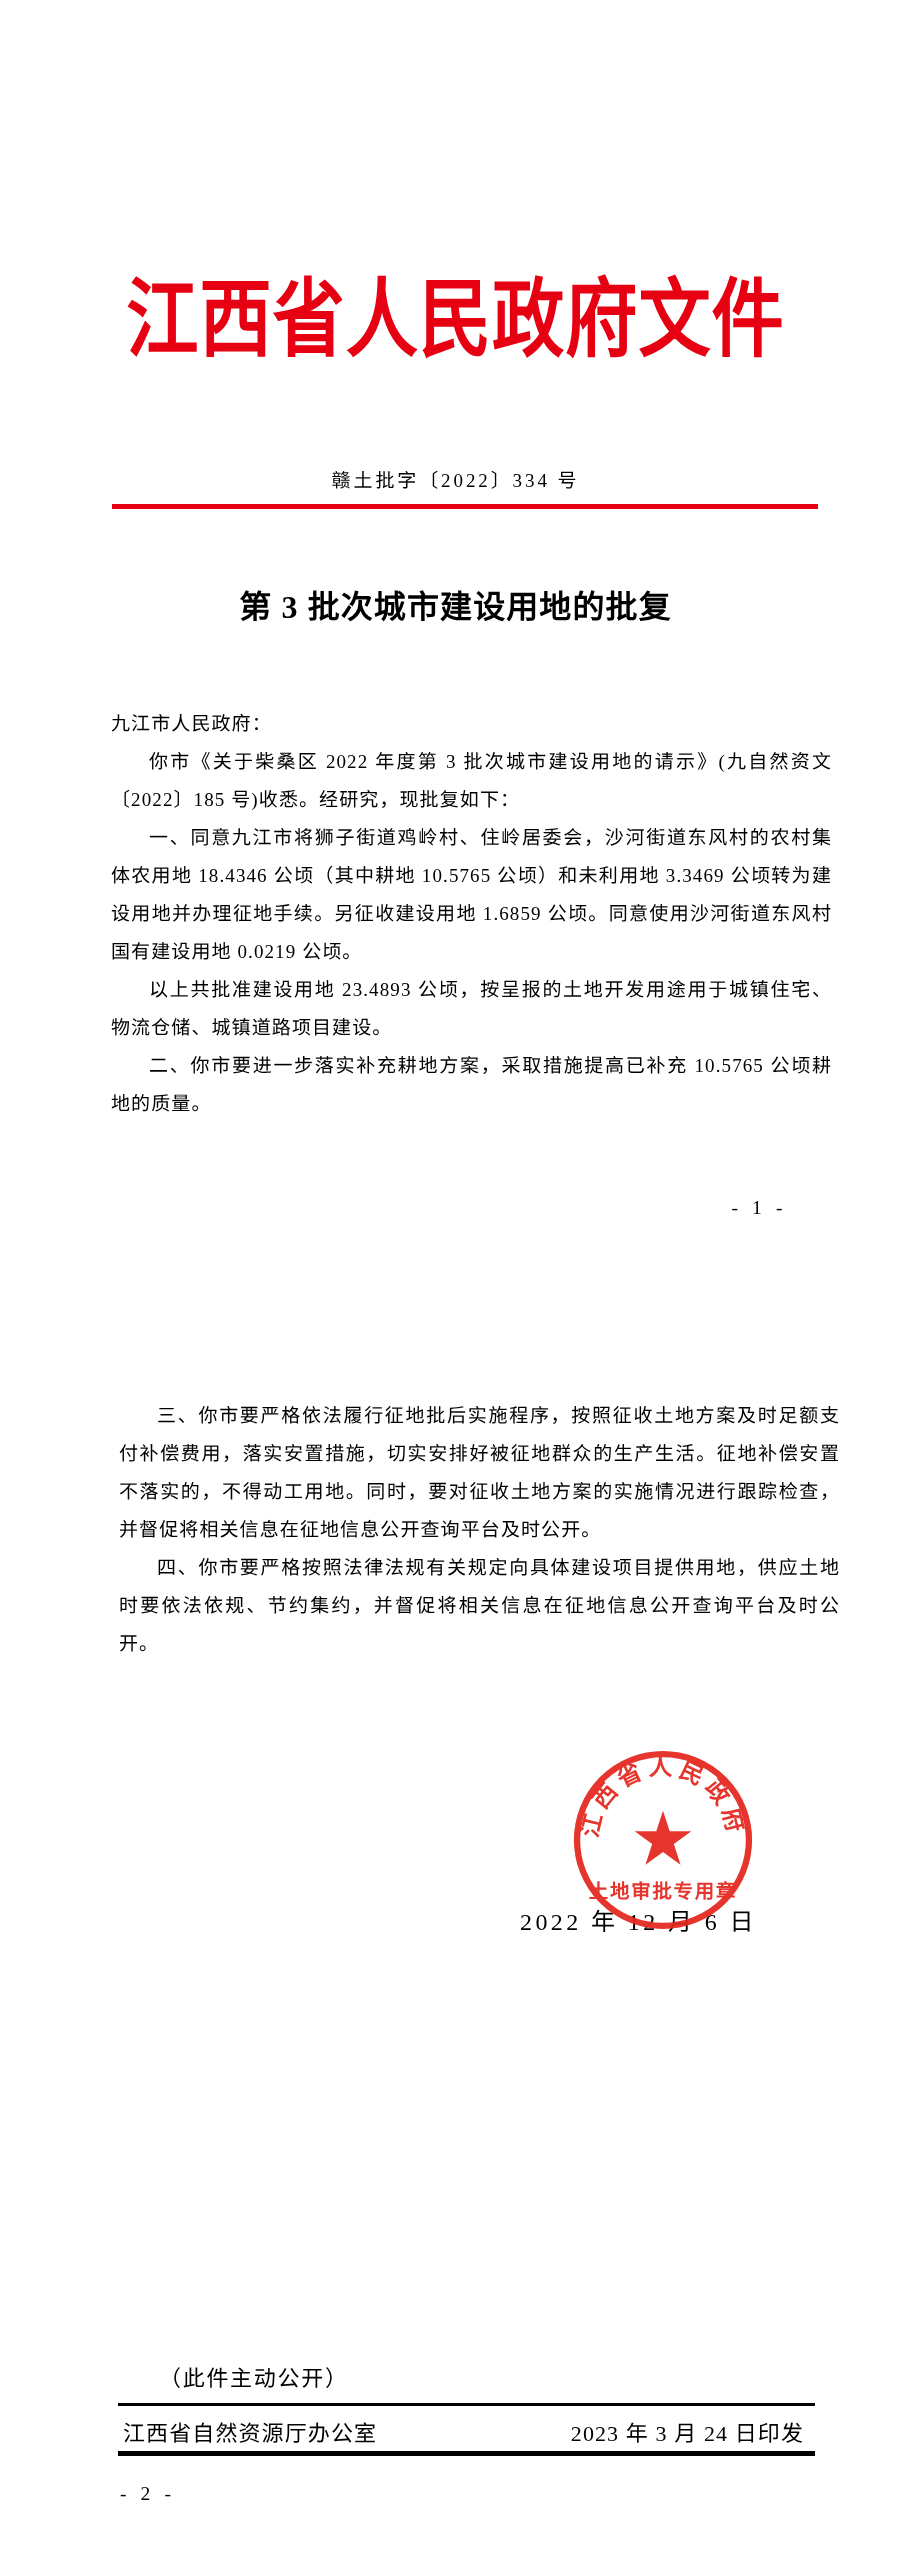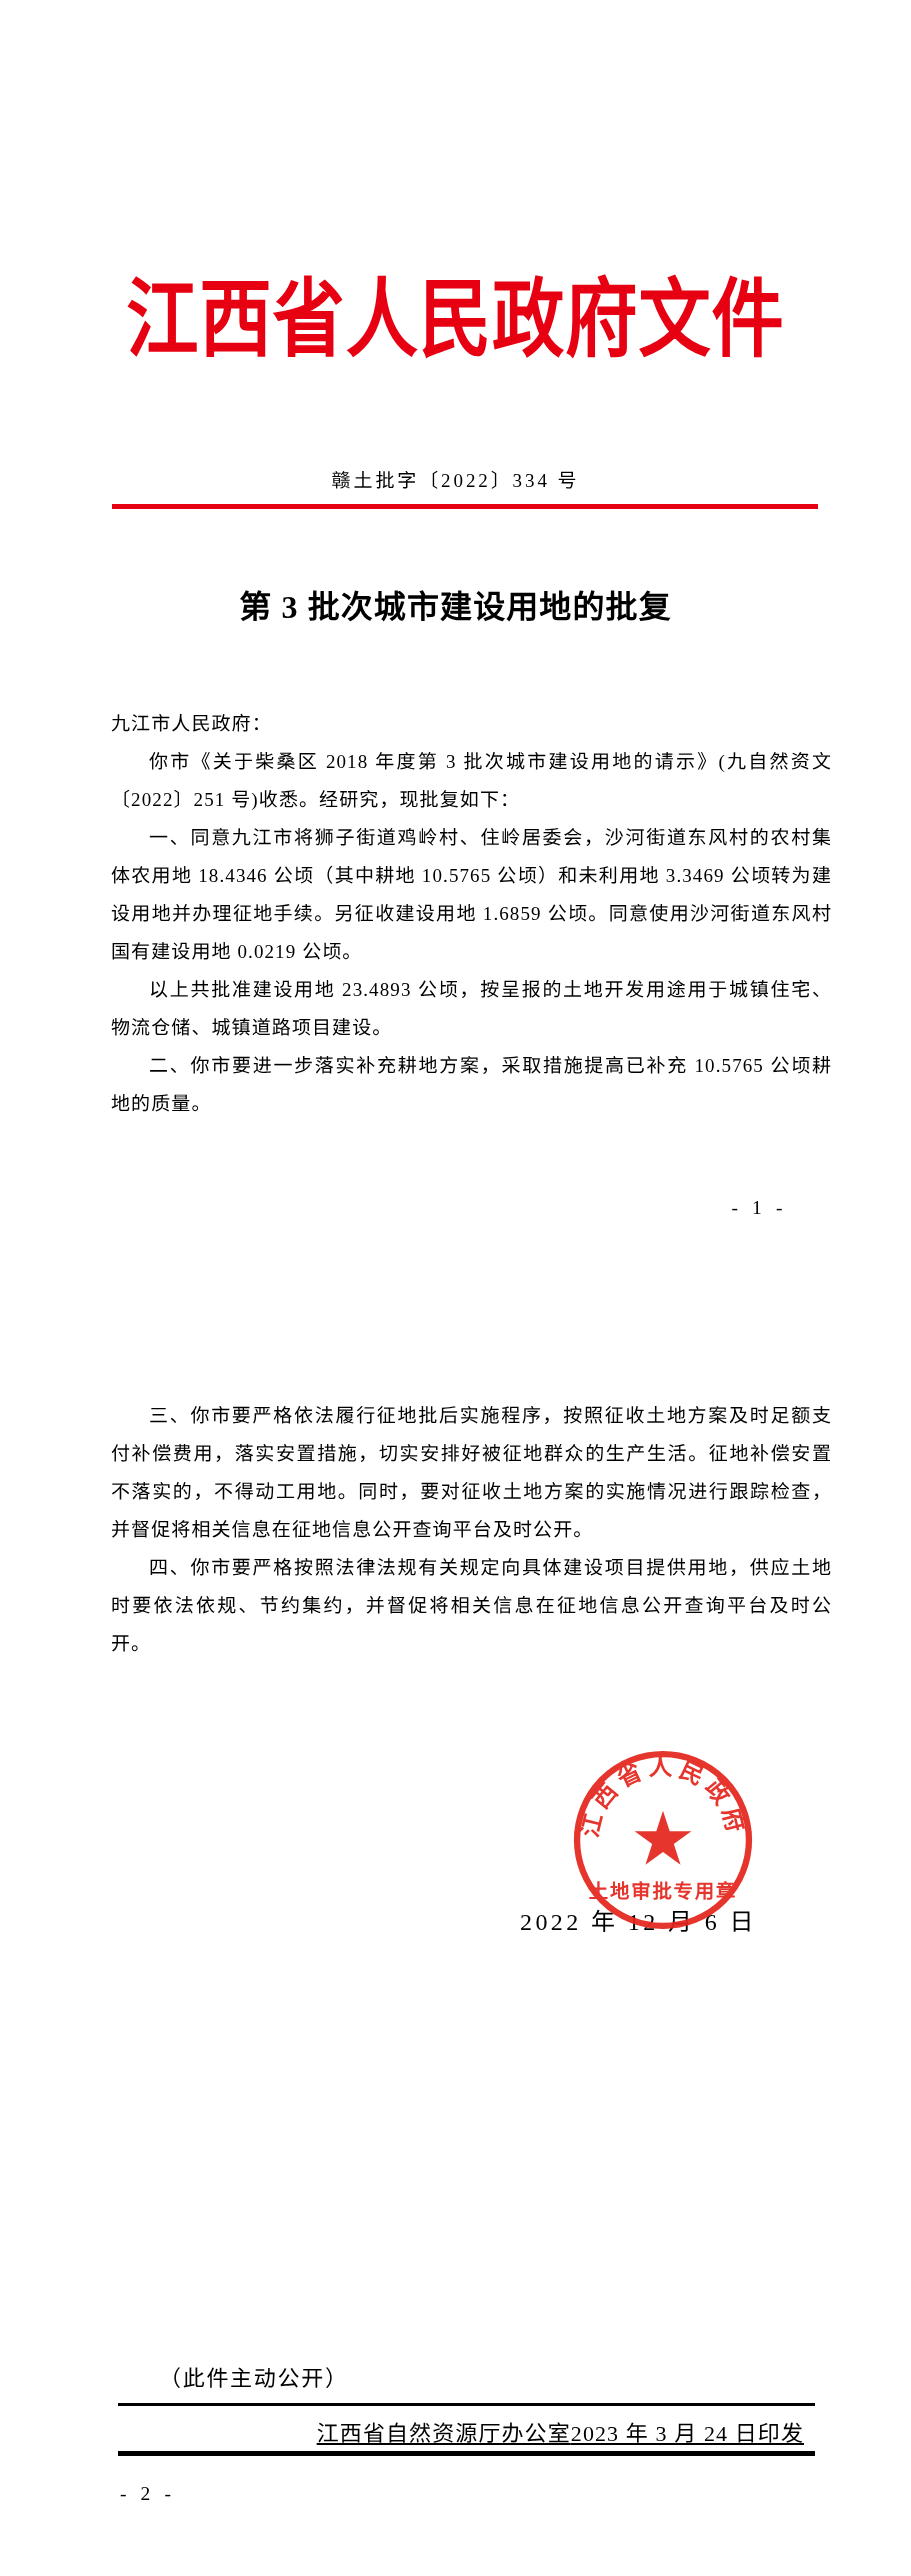--- a/index.html
+++ b/index.html
@@ -37,21 +37,21 @@
     font-size:32px;font-weight:bold;line-height:42px;letter-spacing:1.1px;
   }
 
   
   .bodyblock{
     left:111px;width:721px;
     font-size:19px;line-height:38px;letter-spacing:1.1px;
     text-align:justify;text-justify:inter-character;
   }
   .body1{top:705px;}
-  .body2{top:1397px;}
+  .body2{top:1397px;margin-left:8px;}
   .bodyblock .para{text-indent:2em;margin:0;}
   .salutation{text-indent:0;margin:0;}
 
   
   .pagenum{font-size:19.5px;letter-spacing:4.6px;white-space:nowrap;}
   .pagenum1{top:1197px;left:111px;width:676px;text-align:right;}
   .pagenum2{top:2483px;left:120px;}
 
   
   .seal{top:1742px;left:565px;width:196px;height:196px;opacity:.93;}
@@ -74,41 +74,41 @@
 
   
   .disclosure{top:2325px;left:159px;font-size:22px;letter-spacing:1.7px;margin-top:35px;}
 
   
   .fline{left:118px;width:697px;background:var(--ink);}
   .fline1{top:2403px;height:3.4px;}
   .fline2{top:2451px;height:4.6px;}
   .footerrow{
     top:2415px;left:123px;width:681px;
-    display:flex;justify-content:flex-end;align-items:center;
-    font-size:22px;letter-spacing:1.1px;white-space:nowrap;text-decoration:underline;
+    display:flex;justify-content:space-between;align-items:center;
+    font-size:22px;letter-spacing:1.1px;white-space:nowrap;
   }
 </style>
 </head>
 <body>
 
 <div class="abs banner">江西省人民政府文件</div>
 
 <div class="abs docnum">赣土批字〔2022〕334 号</div>
 
 <div class="abs redline"></div>
 
 <div class="abs title">
   <div>第 3 批次城市建设用地的批复</div>
 </div>
 
 <div class="abs bodyblock body1">
   <div class="salutation">九江市人民政府：</div>
   <div>
-      <div class="para">你市《关于柴桑区 2018 年度第 3 批次城市建设用地的请示》(九自然资文〔2022〕251 号)收悉。经研究，现批复如下：</div>
+      <div class="para">你市《关于柴桑区 2022 年度第 3 批次城市建设用地的请示》(九自然资文〔2022〕185 号)收悉。经研究，现批复如下：</div>
       <div class="para">一、同意九江市将狮子街道鸡岭村、住岭居委会，沙河街道东风村的农村集体农用地 18.4346 公顷（其中耕地 10.5765 公顷）和未利用地 3.3469 公顷转为建设用地并办理征地手续。另征收建设用地 1.6859 公顷。同意使用沙河街道东风村国有建设用地 0.0219 公顷。</div>
       <div class="para">以上共批准建设用地 23.4893 公顷，按呈报的土地开发用途用于城镇住宅、物流仓储、城镇道路项目建设。</div>
       <div class="para">二、你市要进一步落实补充耕地方案，采取措施提高已补充 10.5765 公顷耕地的质量。</div>
     </div>
 </div>
 
 <div class="abs pagenum pagenum1">- 1 -</div>
 
 <div class="abs bodyblock body2">
   <div>

